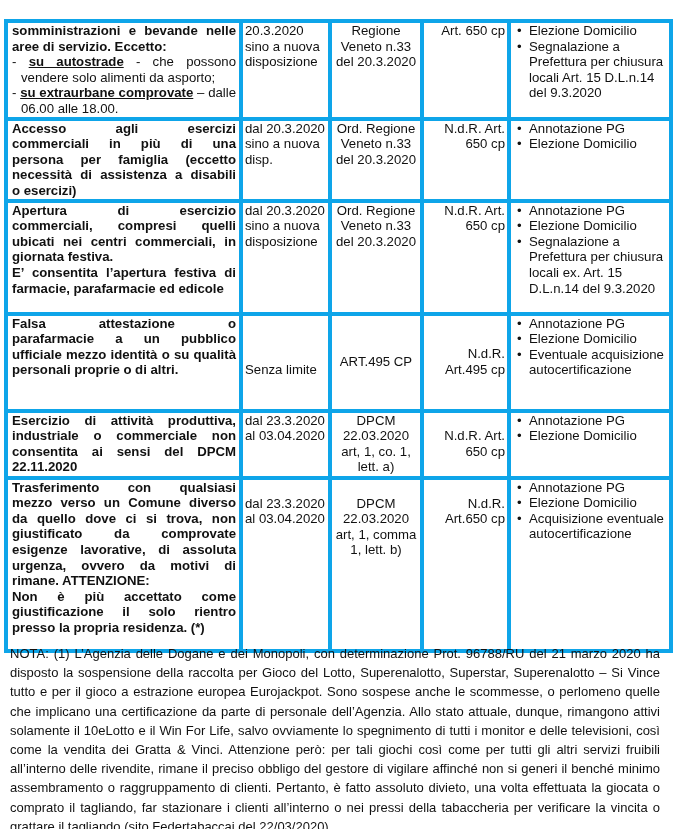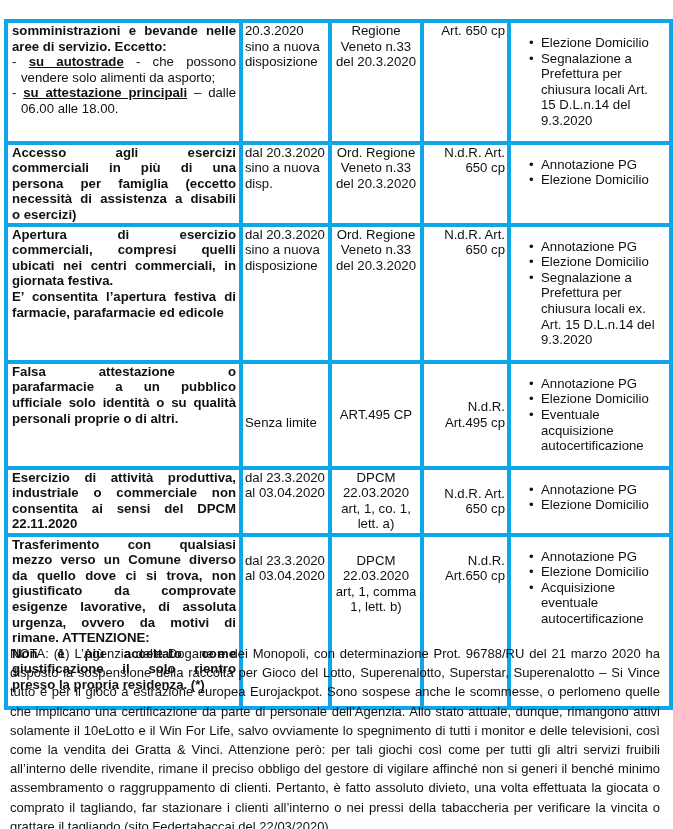--- a/index.html
+++ b/index.html
@@ -12,21 +12,21 @@
   .c2 { width: 81px; padding: 0 2px !important; }
   .c3 { width: 84px; text-align: center; padding: 0 2px !important; }
   .c4 { width: 79px; text-align: right; padding: 0 2px !important; }
   .c5 { width: 150px; padding: 0 2px 0 6px !important; }
   .mid { vertical-align: middle !important; }
   .c1 .ln { display: block; text-align: justify; text-align-last: justify; }
   .c1 .ln.last { text-align-last: left; }
   .c1 .dash { display: block; padding-left: 9px; text-indent: -9px; text-align: justify; }
   .c1 .plain { font-weight: normal; }
   .c1 u { }
-  ul.b { list-style: none; margin: 12px; padding: 0; }
+  ul.b { list-style: none; margin: 0; padding: 0; }
   ul.b li { position: relative; padding-left: 12px; }
   ul.b li::before { content: "•"; position: absolute; left: 0; top: 0; }
   .r1 td { height: 93px; }
   .r2 td { height: 78px; }
   .r3 td { height: 109px; }
   .r4 td { height: 77px; }
   .r5 td { height: 63px; }
   .r6 td { height: 153px; }
   .note { position: absolute; left: 10px; top: 631px; width: 650px;
           font-size: 13px; line-height: 19.2px; text-align: justify; color: #111; }
@@ -34,21 +34,21 @@
 </head>
 <body>
 
 <table class="tbl">
 
   <tbody>
       <tr class="r1">
     <td class="c1">
       <span class="ln last">somministrazioni e bevande nelle aree di servizio. Eccetto:</span>
       <span class="dash plain">- <u><b>su autostrade</b></u><span> - che possono vendere solo alimenti da asporto;</span></span>
-      <span class="dash plain">- <u><b>su attestazione principali</b></u><span> – dalle 06.00 alle 18.00.</span></span>
+      <span class="dash plain">- <u><b>su extraurbane comprovate</b></u><span> – dalle 06.00 alle 18.00.</span></span>
     </td>
     <td class="c2">20.3.2020 sino a nuova disposizione</td>
     <td class="c3">Regione Veneto n.33 del 20.3.2020</td>
     <td class="c4">Art. 650 cp</td>
     <td class="c5">
       <ul class="b">
         <li>Elezione Domicilio</li>
         <li>Segnalazione a Prefettura per chiusura locali Art. 15 D.L.n.14 del 9.3.2020</li>
       </ul>
     </td>
@@ -91,21 +91,21 @@
         <li>Elezione Domicilio</li>
         <li>Segnalazione a Prefettura per chiusura locali ex. Art. 15 D.L.n.14 del 9.3.2020</li>
       </ul>
     </td>
   </tr>
 
   <tr class="r4">
     <td class="c1">
       <span class="ln">Falsa attestazione o</span>
       <span class="ln">parafarmacie a un pubblico</span>
-      <span class="ln">ufficiale solo identità o su qualità</span>
+      <span class="ln">ufficiale mezzo identità o su qualità</span>
       <span class="ln last">personali proprie o di altri.</span>
     </td>
     <td class="c2 mid" style="vertical-align:top;padding-top:16px !important;">Senza limite</td>
     <td class="c3 mid">ART.495 CP</td>
     <td class="c4 mid">N.d.R. Art.495 cp</td>
     <td class="c5">
       <ul class="b">
         <li>Annotazione PG</li>
         <li>Elezione Domicilio</li>
         <li>Eventuale acquisizione autocertificazione</li>

